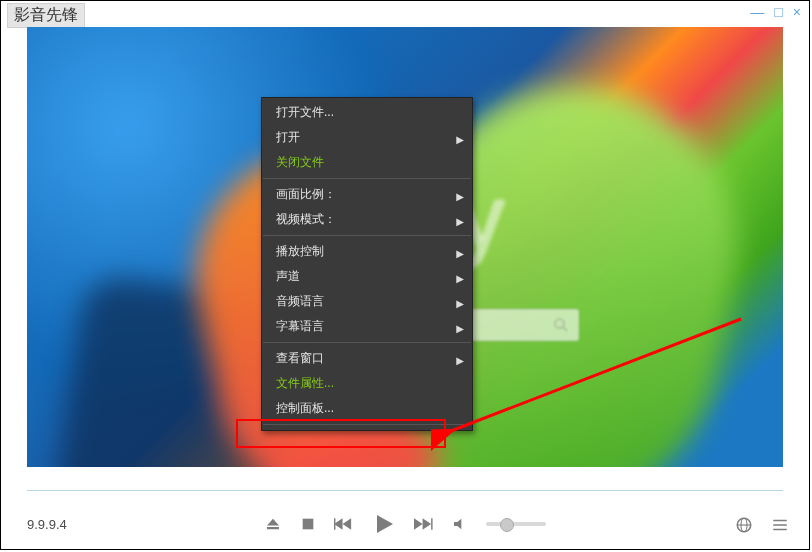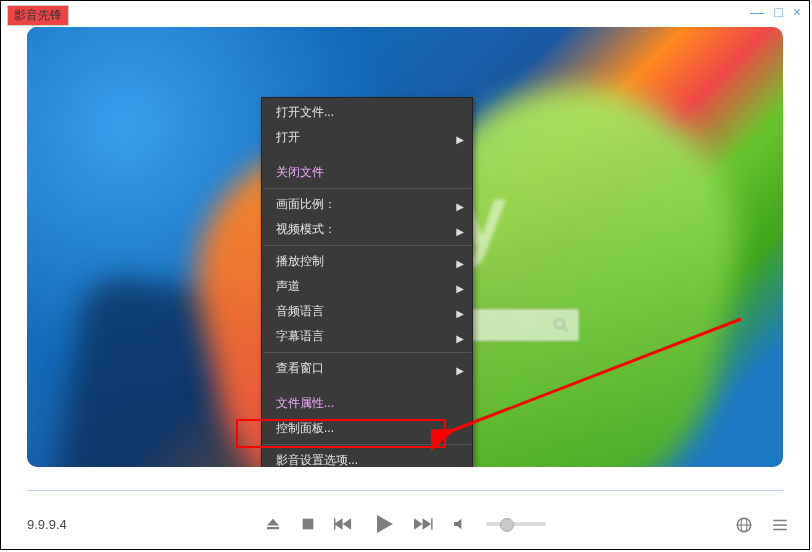--- a/index.html
+++ b/index.html
@@ -21,23 +21,23 @@
   }
   
   .titlebar {
     position: absolute;
     left: 6px; top: 4px;
     height: 20px;
     display: flex;
     align-items: center;
   }
   .titlebar .title-text {
-    background: #ef4444;
+    background: #e5e5e5;
     padding: 1px 6px;
-    font-size: 12px;
+    font-size: 16px;
     color: #333;
     border: 1px solid #d0d0d0;
   }
   .win-controls {
     position: absolute;
     right: 8px; top: 4px;
     display: flex;
     gap: 10px;
     align-items: center;
   }
@@ -53,21 +53,20 @@
     position: absolute;
     left: 26px; top: 26px;
     width: 756px; height: 440px;
     overflow: hidden;
     background: linear-gradient(135deg,
       #1175c7 0%, #2f8fe0 14%,
       #1669b5 30%, #1a58a2 45%,
       #ff8a1e 55%, #f04848 62%,
       #6ac42e 70%, #3fa51c 80%,
       #1c78c3 90%);
-    border-radius: 10px;
   }
   
   .bg-shape { position:absolute; filter: blur(14px); opacity:0.95; }
   .bg-blue1 { width:520px;height:520px;border-radius:50%;background:radial-gradient(circle,#3aa1ef 0%,#1066b5 70%);left:-160px;top:-160px;}
   .bg-red   { width:260px;height:360px;border-radius:130px;background:linear-gradient(180deg,#ff8a1e,#f04848);left:180px;top:120px;transform:rotate(-12deg);}
   .bg-green { width:320px;height:420px;border-radius:160px;background:linear-gradient(160deg,#b5f06a,#3fa51c);left:380px;top:60px;transform:rotate(10deg);}
   .bg-dark  { width:220px;height:260px;border-radius:40px;background:#0d2d57;left:40px;top:260px;transform:rotate(8deg);opacity:.75;}
   .bg-text {
     position:absolute;left:380px;top:140px;
     font-size:90px;font-weight:500;color:rgba(255,255,255,.45);
@@ -94,21 +93,21 @@
     color:#e6e6e6;
     font-size:12px;
     padding:2px 0;
   }
   .menu-item {
     position:relative;
     padding:4px 16px 4px 14px;
     line-height:17px;
     white-space:nowrap;
   }
-  .menu-item.disabled{color:#f0abfc;margin-top:10px;}
+  .menu-item.disabled{color:#84cc16;}
   .menu-item .arrow{
     position:absolute;right:8px;top:6px;
     color:#ddd;font-size:10px;
   }
   .menu-sep{
     height:1px;background:#555;margin:3px 1px;
   }
   .highlight-box{
     position:absolute;
     left:235px; top:418px;
@@ -208,21 +207,20 @@
         <div class="menu-sep"></div>
         <div class="menu-item">播放控制<span class="arrow">▶</span></div>
         <div class="menu-item">声道<span class="arrow">▶</span></div>
         <div class="menu-item">音频语言<span class="arrow">▶</span></div>
         <div class="menu-item">字幕语言<span class="arrow">▶</span></div>
         <div class="menu-sep"></div>
         <div class="menu-item">查看窗口<span class="arrow">▶</span></div>
         <div class="menu-item disabled">文件属性...</div>
         <div class="menu-item">控制面板...</div>
         <div class="menu-sep"></div>
-        <div class="menu-item">影音设置选项...</div>
       </div>
   </div>
 
   <div class="highlight-box"></div>
 
   <svg class="annot-arrow" viewBox="0 0 320 140">
     <defs>
       <marker id="arrhead" markerWidth="14" markerHeight="10" refX="2" refY="5" orient="auto">
         <polygon points="14,0 0,5 14,10" fill="#ff0000"></polygon>
       </marker>

